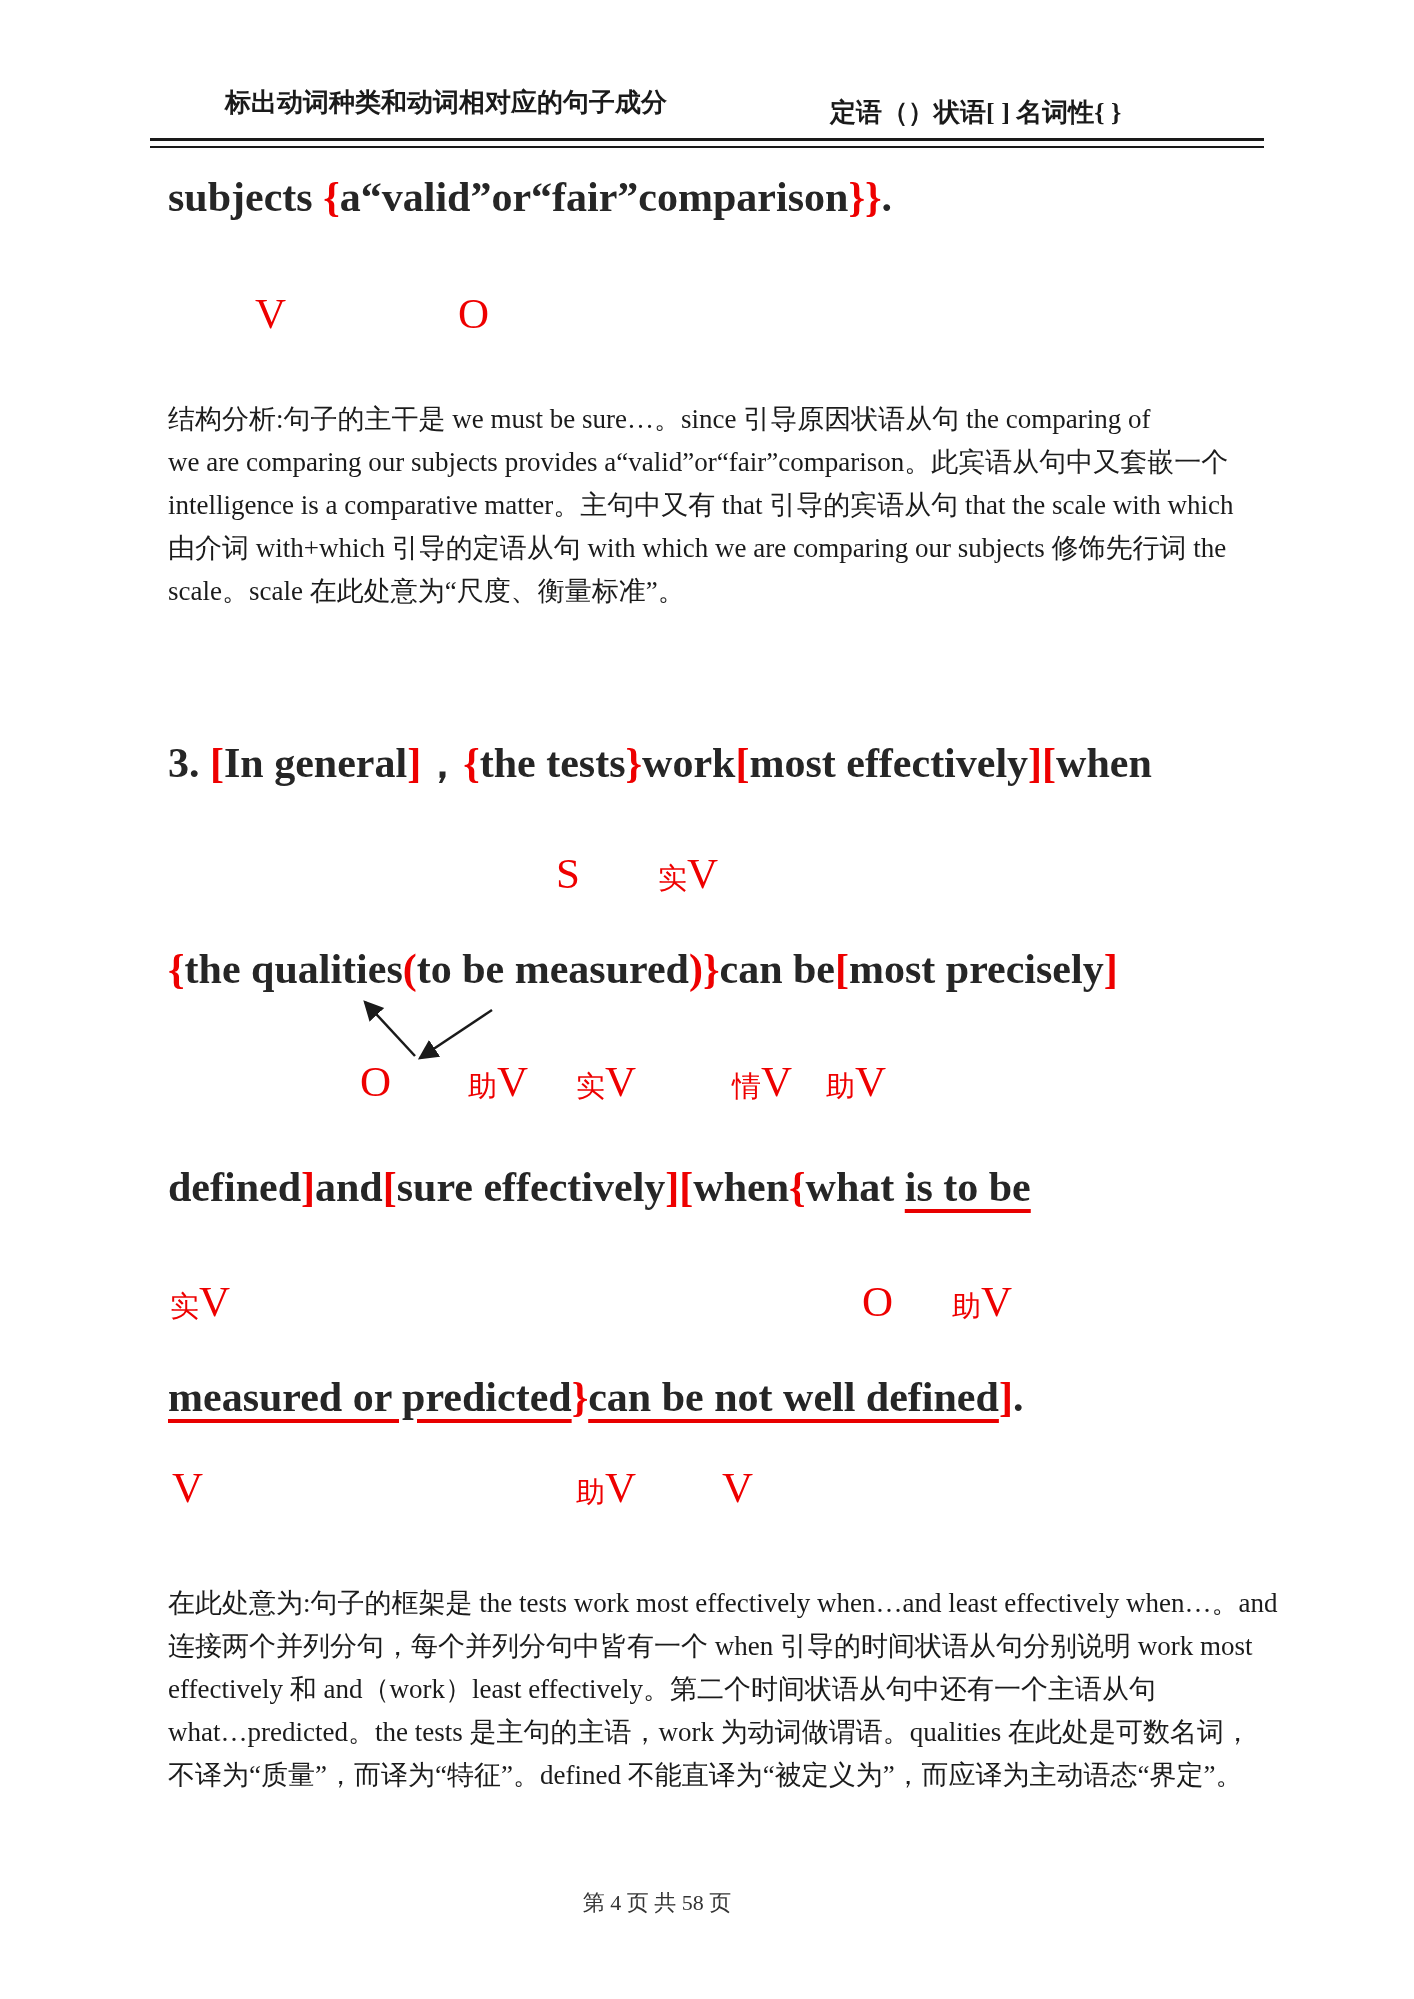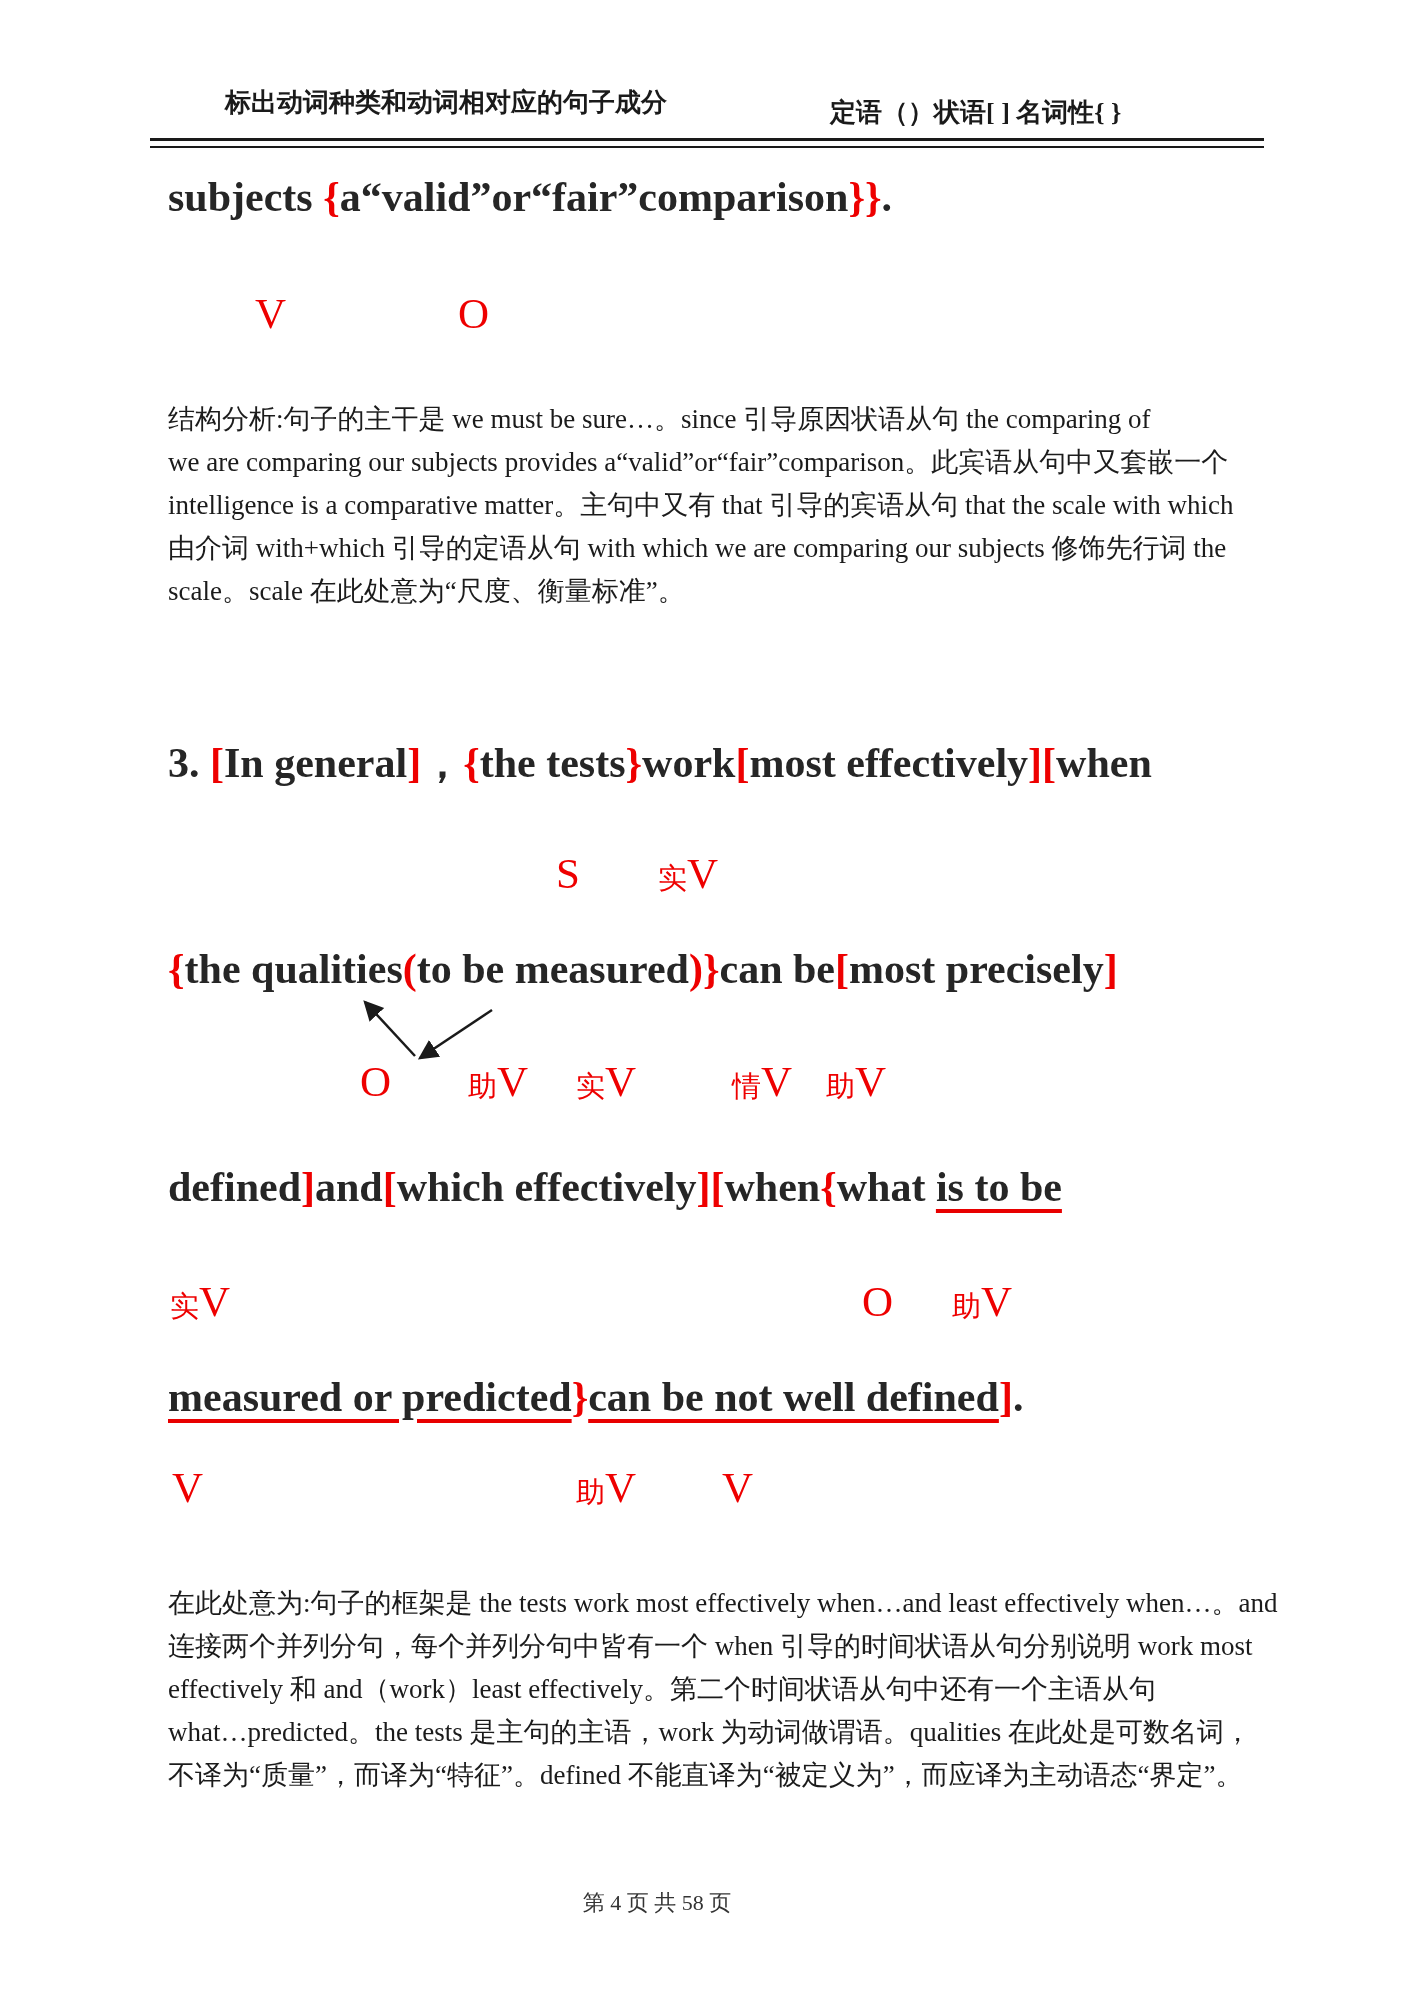--- a/index.html
+++ b/index.html
@@ -68,21 +68,21 @@
 
   <div>
     <span class="abs marker" style="left:360px;top:1060px;">O</span>
     <span class="abs marker" style="left:468px;top:1060px;"><span class="mzh">助</span><span>V</span></span>
     <span class="abs marker" style="left:576px;top:1060px;"><span class="mzh">实</span><span>V</span></span>
     <span class="abs marker" style="left:732px;top:1060px;"><span class="mzh">情</span><span>V</span></span>
     <span class="abs marker" style="left:826px;top:1060px;"><span class="mzh">助</span><span>V</span></span>
   </div>
 
   <div class="abs big" style="left:168px;top:1162px;">
-    <span>defined</span><span class="red">]</span><span>and</span><span class="red">[</span><span>which effectively</span><span class="red">][</span><span>when</span><span class="red">{</span><span>what </span><span class="ulred">is to be</span>
+    <span>defined</span><span class="red">]</span><span>and</span><span class="red">[</span><span>sure effectively</span><span class="red">][</span><span>when</span><span class="red">{</span><span>what </span><span class="ulred">is to be</span>
   </div>
 
   <div>
     <span class="abs marker" style="left:170px;top:1280px;"><span class="mzh">实</span><span>V</span></span>
     <span class="abs marker" style="left:862px;top:1280px;">O</span>
     <span class="abs marker" style="left:952px;top:1280px;"><span class="mzh">助</span><span>V</span></span>
   </div>
 
   <div class="abs big" style="left:168px;top:1372px;">
     <span class="ulred">measured or predicted</span><span class="red">}</span><span class="ulred">can be not well defined</span><span class="red">]</span><span>.</span>

